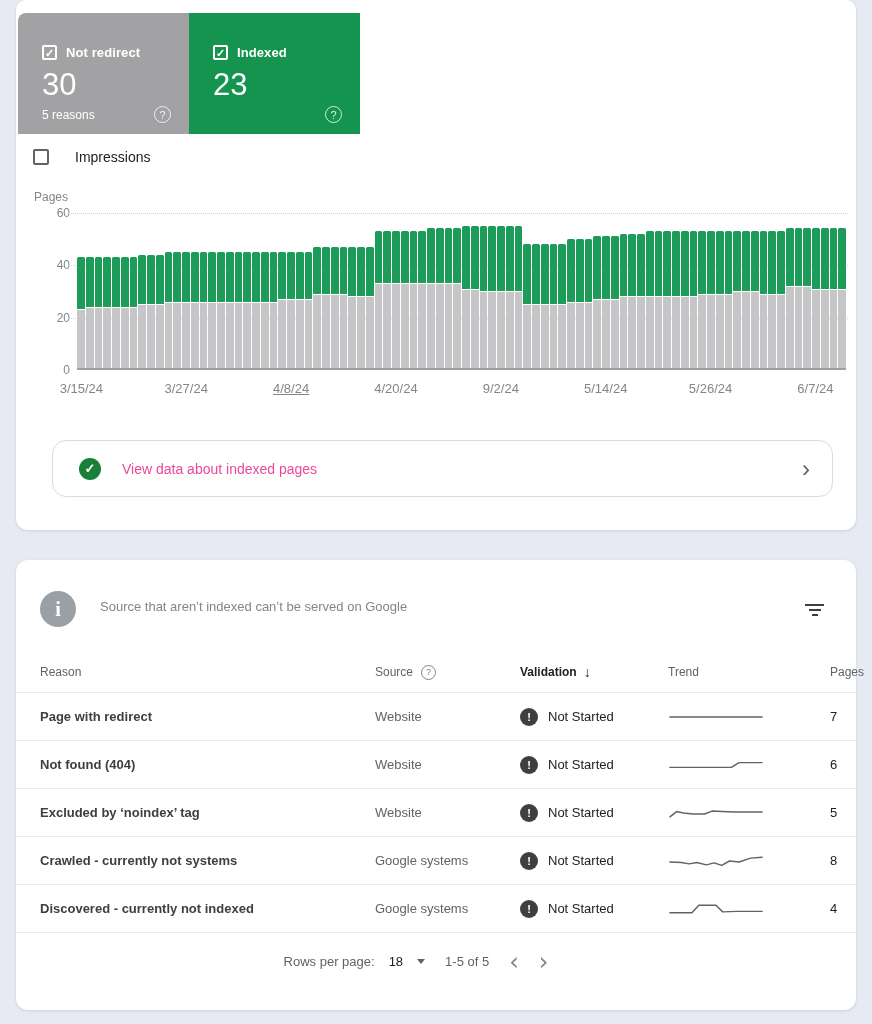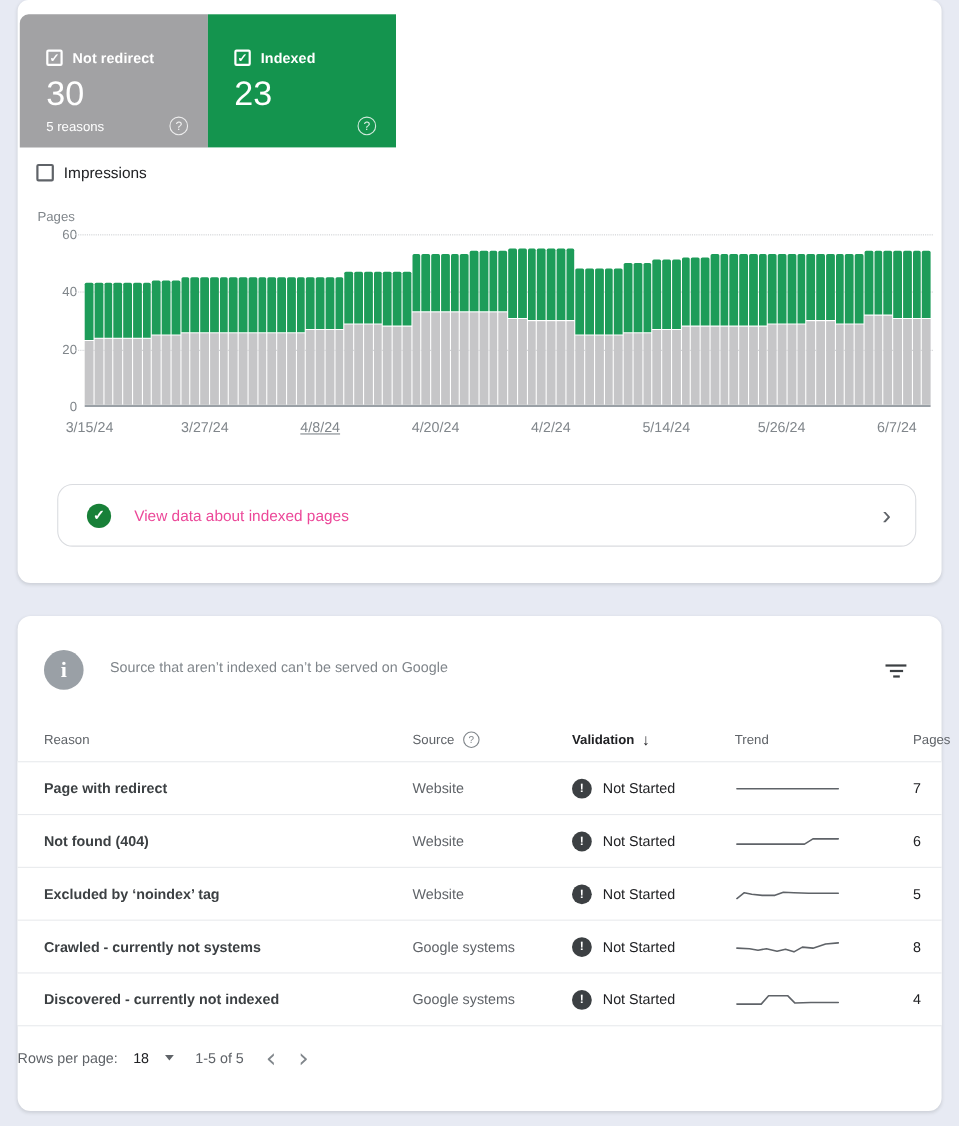--- a/index.html
+++ b/index.html
@@ -16,21 +16,21 @@
   .scard.gray{border-radius:8px 0 0 0}
   .cbrow{display:flex;align-items:center;gap:9px}
   .wcheckbox{width:15px;height:15px;border:2px solid #fff;border-radius:2px;font-size:11px;line-height:12px;text-align:center;font-weight:bold;color:#fff}
   .scard .lbl{font-size:13px;font-weight:bold;letter-spacing:.1px}
   .scard .num{font-size:31px;margin-top:7px;font-weight:400}
   .scard .sub{font-size:12px;margin-top:5px}
   .qmark{position:absolute;right:18px;bottom:11px;width:17px;height:17px;border:1.5px solid rgba(255,255,255,.8);border-radius:50%;
          font-size:11px;color:rgba(255,255,255,.85);display:flex;align-items:center;justify-content:center}
 
   
-  .impressions{position:absolute;left:17px;top:149px;display:flex;align-items:center;gap:9px;font-size:14px;color:#202124}
+  .impressions{position:absolute;left:17px;top:149px;display:flex;align-items:center;gap:26px;font-size:14px;color:#202124}
   .impressions .box{width:16px;height:16px;border:2px solid #5f6368;border-radius:2px;background:#fff;cursor:pointer}
 
   
   .chart-ylabel{position:absolute;left:18px;top:190px;font-size:12px;color:#80868b}
   .yaxis{position:absolute;left:0;top:213px;width:54px;height:157px}
   .yaxis span{position:absolute;right:0;font-size:12px;color:#80868b}
   .plot{position:absolute;left:61px;top:213px;width:769px;height:157px;border-bottom:2px solid #9aa0a6}
   .gridline{position:absolute;left:-9px;right:-2px;height:0;border-top:1px dotted #cdcfd2}
   .bars{position:absolute;inset:0;display:flex;align-items:flex-end;gap:1px}
   .bar{flex:1;display:flex;flex-direction:column;justify-content:flex-end}
@@ -74,21 +74,21 @@
   .td-reason{font-size:13px;font-weight:bold;color:#3c4043}
   .td-source{font-size:13px;color:#5f6368}
   .td-validation{display:flex;align-items:center;gap:10px;font-size:13px;color:#202124}
   .excl{width:18px;height:18px;border-radius:50%;background:#3c4043;color:#fff;font-size:11px;font-weight:bold;flex:0 0 18px;
         display:flex;align-items:center;justify-content:center}
   .td-trend svg{display:block}
   .td-pages{font-size:13px;color:#202124}
   .tend{border-top:1px solid #e8eaed}
 
   
-  .pagination{height:57px;display:flex;align-items:center;justify-content:flex-start;gap:20px;padding-right:40px;font-size:13px;color:#5f6368}
+  .pagination{height:57px;display:flex;align-items:center;justify-content:center;gap:20px;padding-right:40px;font-size:13px;color:#5f6368}
   .rpp{display:flex;align-items:center;gap:14px;cursor:pointer}
   .rpp-val{color:#202124}
   .dd-arrow{width:0;height:0;border-left:4.5px solid transparent;border-right:4.5px solid transparent;border-top:5px solid #5f6368}
   .pg-chev{font-size:24px;color:#80868b;line-height:1;cursor:pointer;font-family:"DejaVu Sans",sans-serif}
 </style>
 </head>
 <body>
 
 <div class="card" id="card-chart">
 
@@ -482,21 +482,21 @@
           <div class="seg-ix" style="height: 60.1833px; background: rgb(29, 156, 89);"></div>
           <div class="seg-ni" style="height: 78.5px; background: rgb(198, 198, 200);"></div>
         </div>
       </div>
   </div>
   <div class="xticks" id="xticks">
       <span style="left: 0.568182%;">3/15/24</span>
       <span style="left: 14.2045%;">3/27/24</span>
       <span style="left: 27.8409%; text-decoration: underline;">4/8/24</span>
       <span style="left: 41.4773%;">4/20/24</span>
-      <span style="left: 55.1136%;">4/2/24</span>
+      <span style="left: 55.1136%;">9/2/24</span>
       <span style="left: 68.75%;">5/14/24</span>
       <span style="left: 82.3864%;">5/26/24</span>
       <span style="left: 96.0227%;">6/7/24</span>
     </div>
 
   <div class="view-data">
     <span class="vd-check">✓</span>
     <span class="vd-label">View data about indexed pages</span>
     <span class="vd-chevron">›</span>
   </div>

